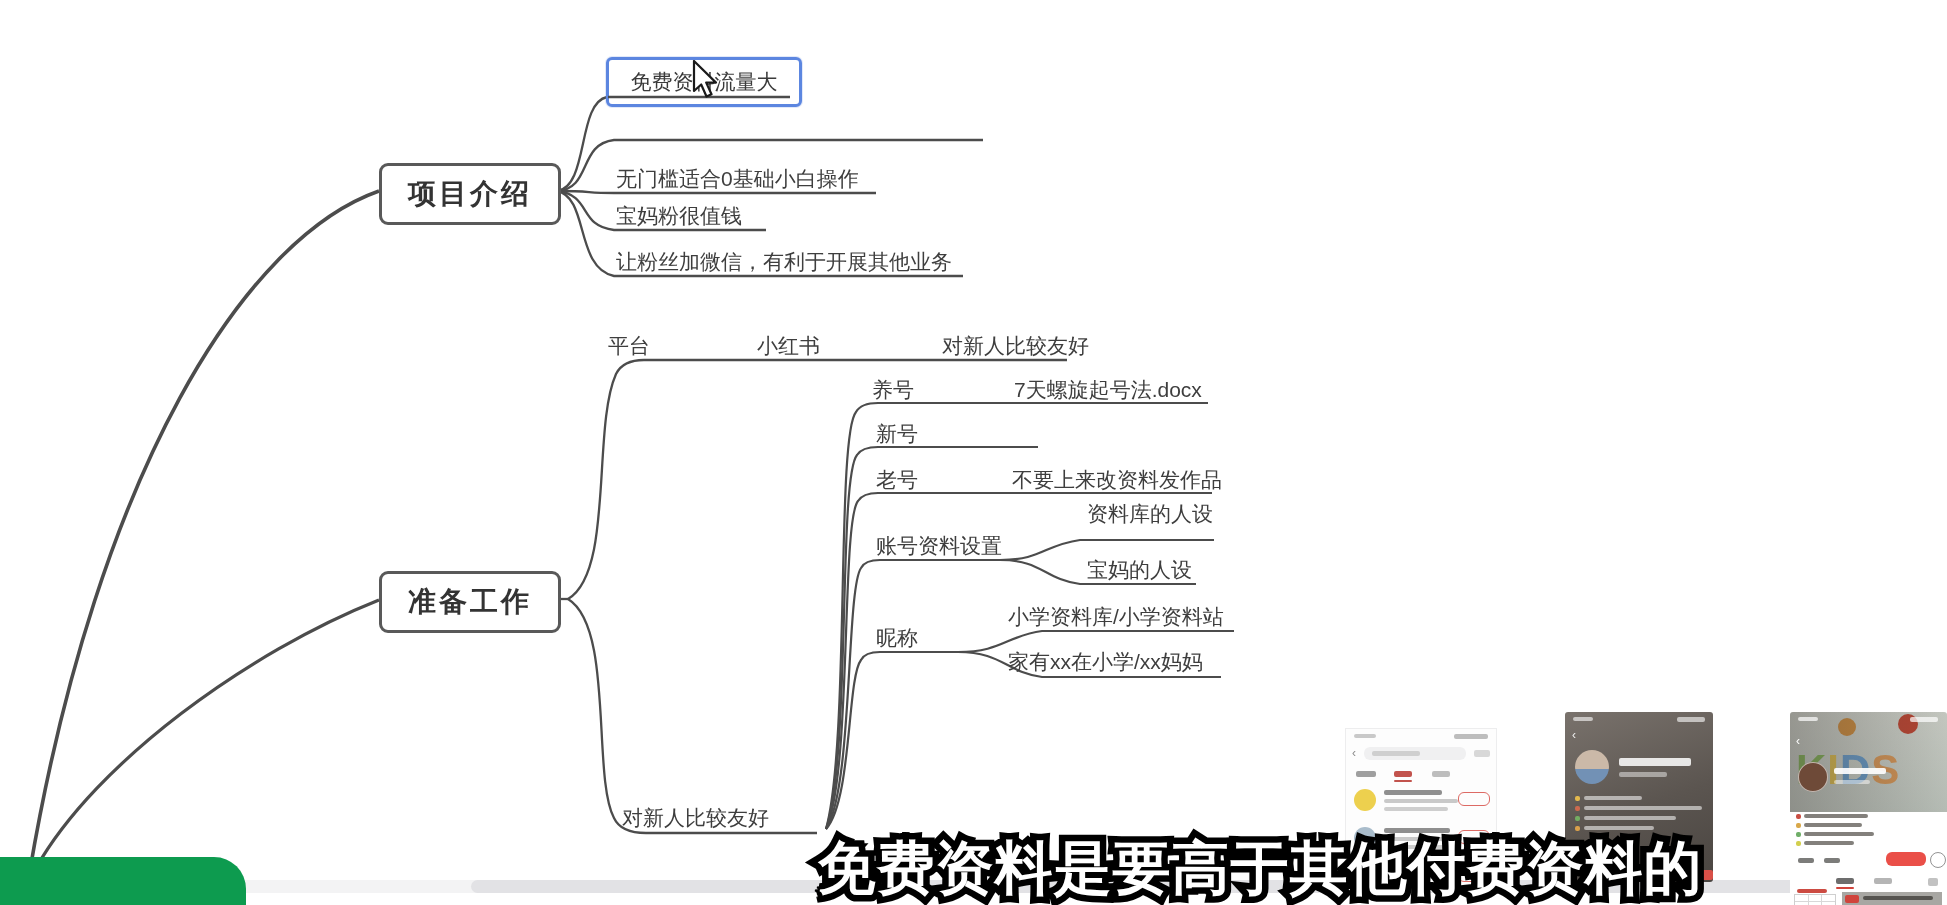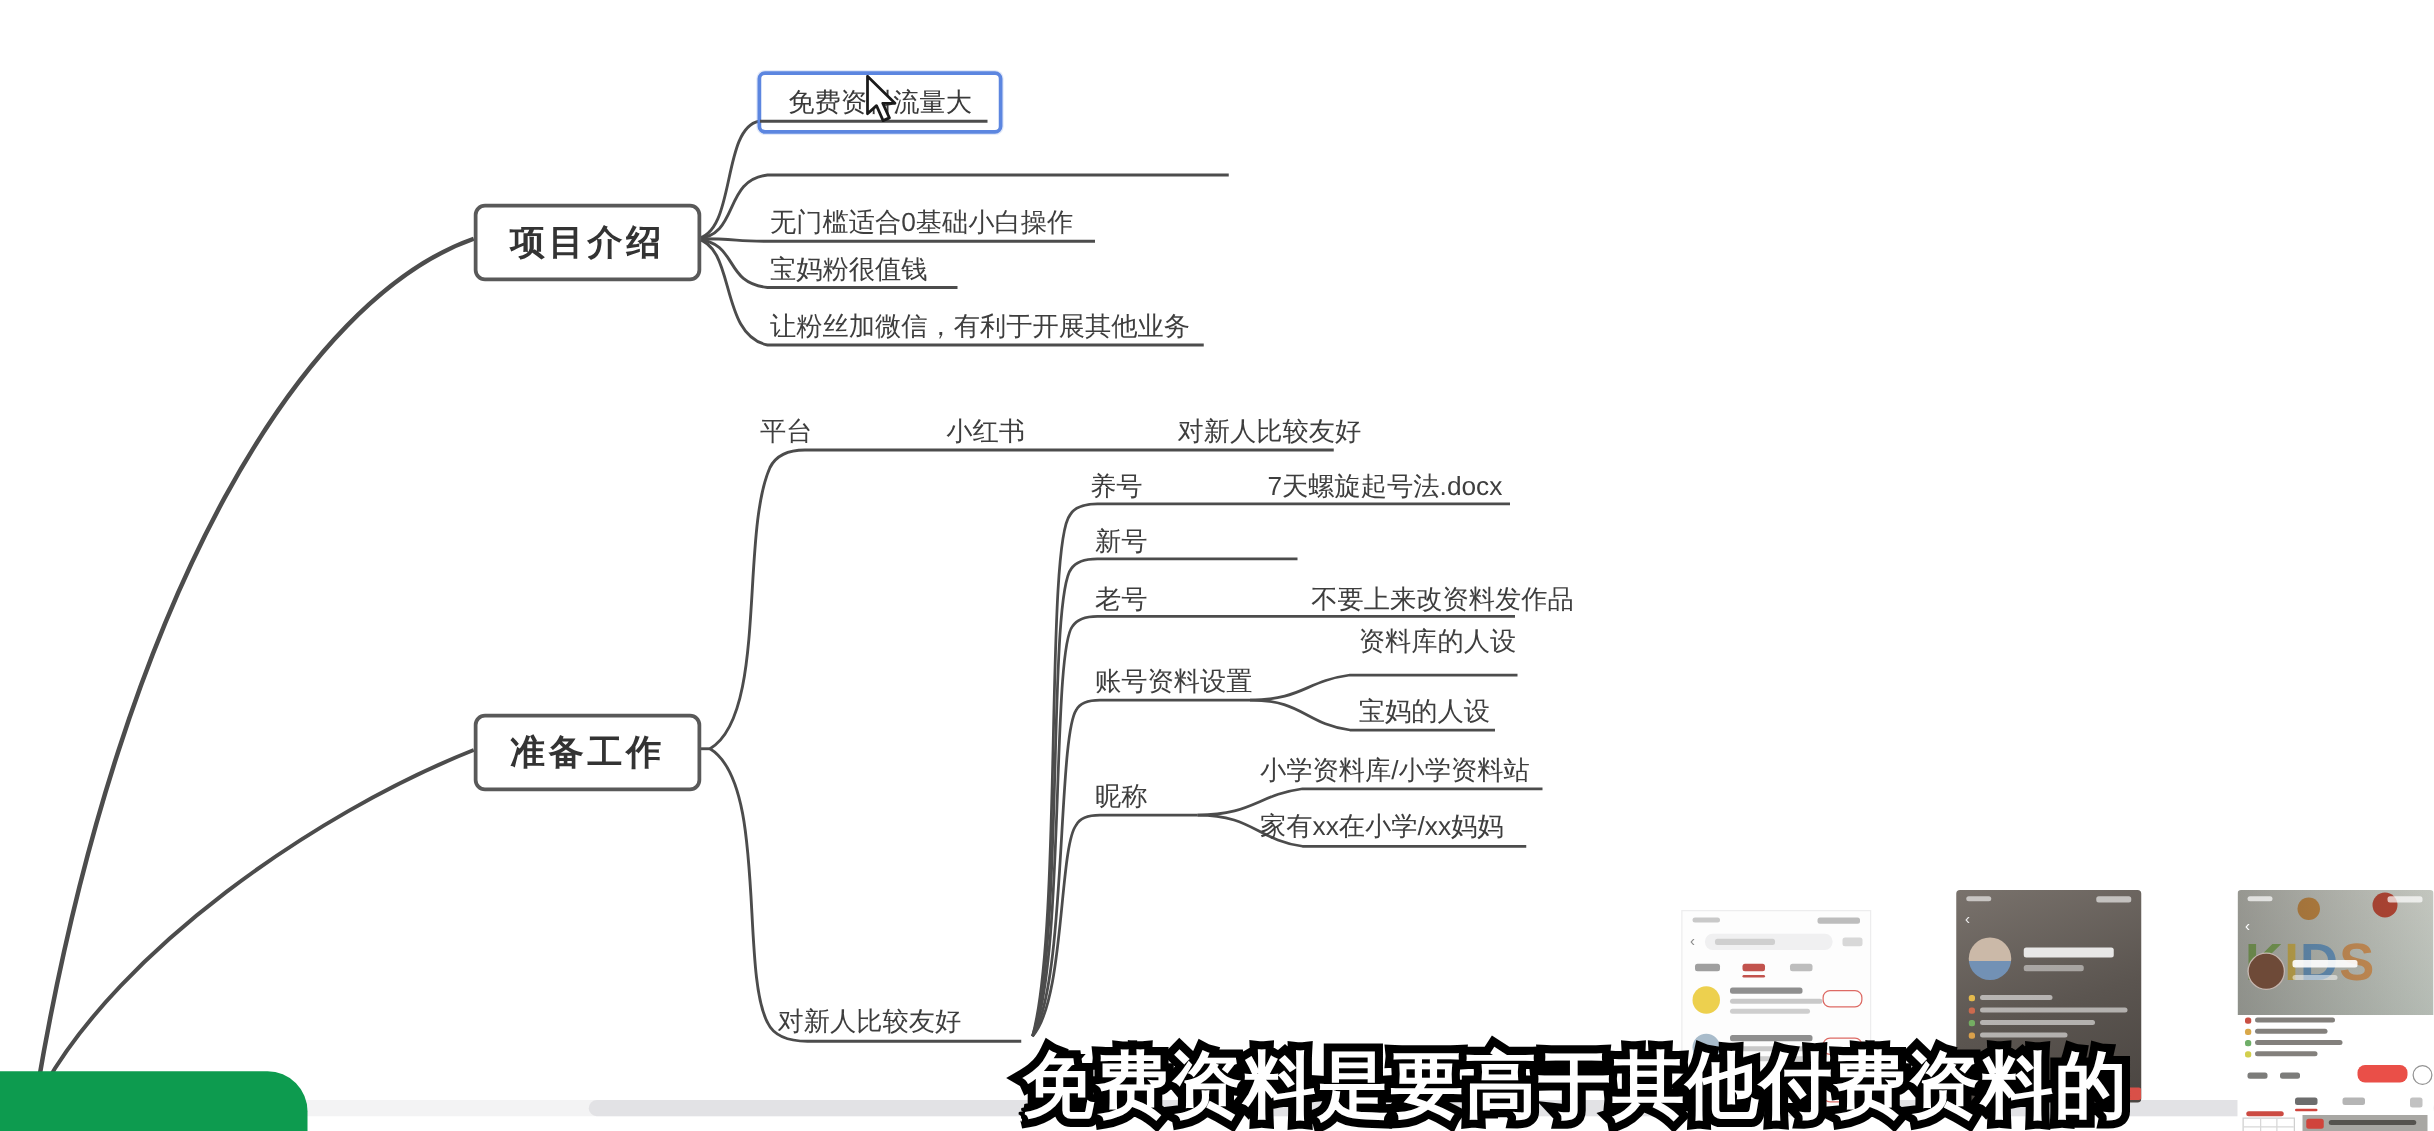--- a/index.html
+++ b/index.html
@@ -104,21 +104,21 @@
   <div class="topic" style="left:616px;top:250px;">让粉丝加微信，有利于开展其他业务</div>
 
   <div class="topic" style="left:608px;top:334px;">平台</div>
   <div class="topic" style="left:757px;top:334px;">小红书</div>
   <div class="topic" style="left:942px;top:334px;">对新人比较友好</div>
 
   <div class="topic" style="left:872px;top:378px;">养号</div>
   <div class="topic" style="left:1014px;top:378px;">7天螺旋起号法.docx</div>
   <div class="topic" style="left:876px;top:422px;">新号</div>
   <div class="topic" style="left:876px;top:468px;">老号</div>
-  <div class="topic" style="left:1012px;top:468px;margin-left:37px;">不要上来改资料发作品</div>
+  <div class="topic" style="left:1012px;top:468px;">不要上来改资料发作品</div>
   <div class="topic" style="left:876px;top:534px;">账号资料设置</div>
   <div class="topic" style="left:1087px;top:502px;">资料库的人设</div>
   <div class="topic" style="left:1087px;top:558px;">宝妈的人设</div>
   <div class="topic" style="left:876px;top:626px;">昵称</div>
   <div class="topic" style="left:1008px;top:605px;">小学资料库/小学资料站</div>
   <div class="topic" style="left:1008px;top:650px;">家有xx在小学/xx妈妈</div>
   <div class="topic" style="left:622px;top:806px;">对新人比较友好</div>
 
   <div class="scroll-track"></div>
   <div class="scroll-thumb"></div>

